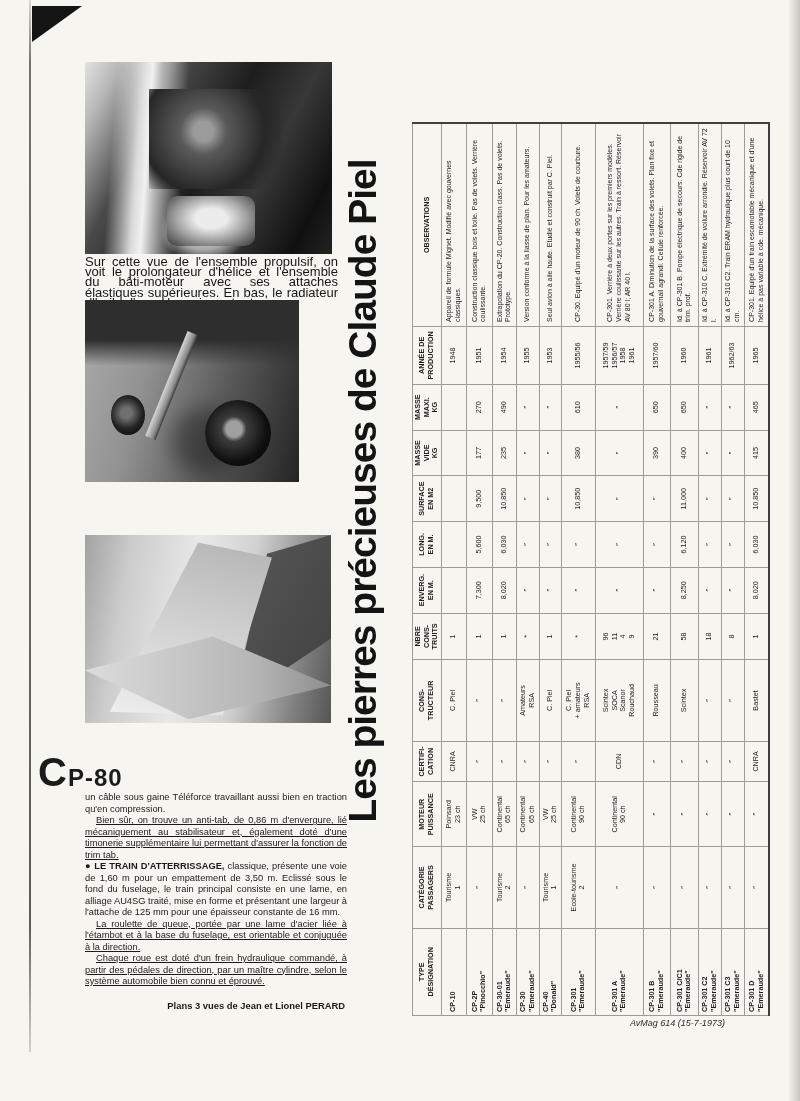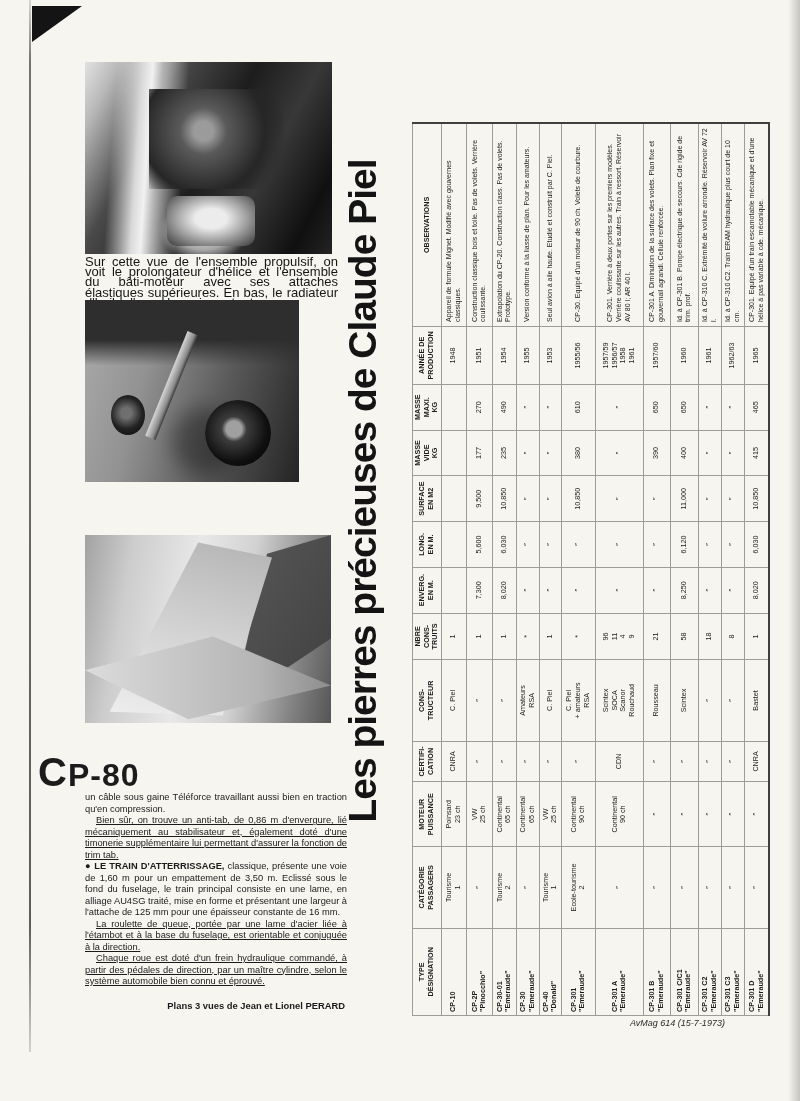--- a/index.html
+++ b/index.html
@@ -53,21 +53,21 @@
   #photo3 .shadow-edge { position:absolute; inset:0;
     clip-path:polygon(74% 10%, 100% 0%, 100% 55%, 60% 90%);
     background:linear-gradient(120deg, #6a6a6a, #3f3f3f); }
 
   .caption { position:absolute; font-size:13px; line-height:10.2px; text-align:justify; color:#161616; }
   #caption1 { left:85px; top:257px; width:253px; }
   #caption2 { left:85px; top:487px; width:241px; }
   #caption3 { left:85px; top:728px; width:257px; }
 
   
-  .heading { position:absolute; left:38px; top:750px; font-size:32px; font-weight:bold; letter-spacing:1px; }
+  .heading { position:absolute; left:38px; top:750px; font-size:24px; font-weight:bold; letter-spacing:1px; }
   .heading::first-letter { font-size:40px; }
 
   .bodytext { position:absolute; left:85px; top:792px; width:262px; font-size:9.3px; line-height:11.5px; text-align:justify; }
   .bodytext p { margin:0; }
   .bodytext p.indent { text-indent:11px;text-decoration:underline; }
   .byline { margin-top:12px; text-align:right; font-weight:bold; font-size:9.4px; padding-right:2px; }
 
   
   .vtitle { position:absolute; left:341px; top:866px; width:750px; height:76px;
     transform-origin:0 0; transform:rotate(-90deg);

